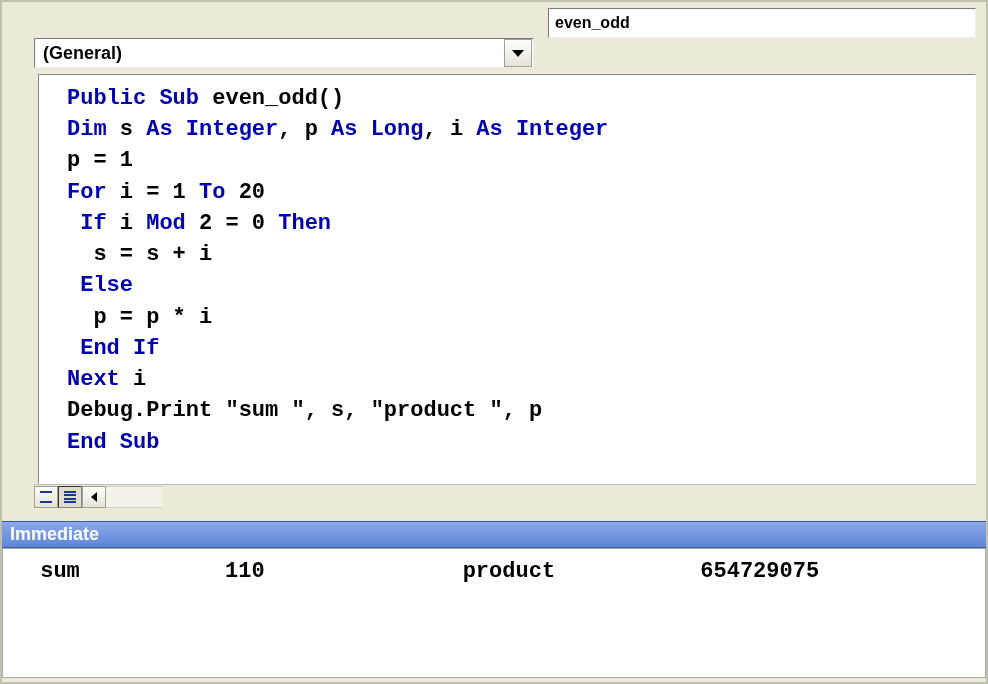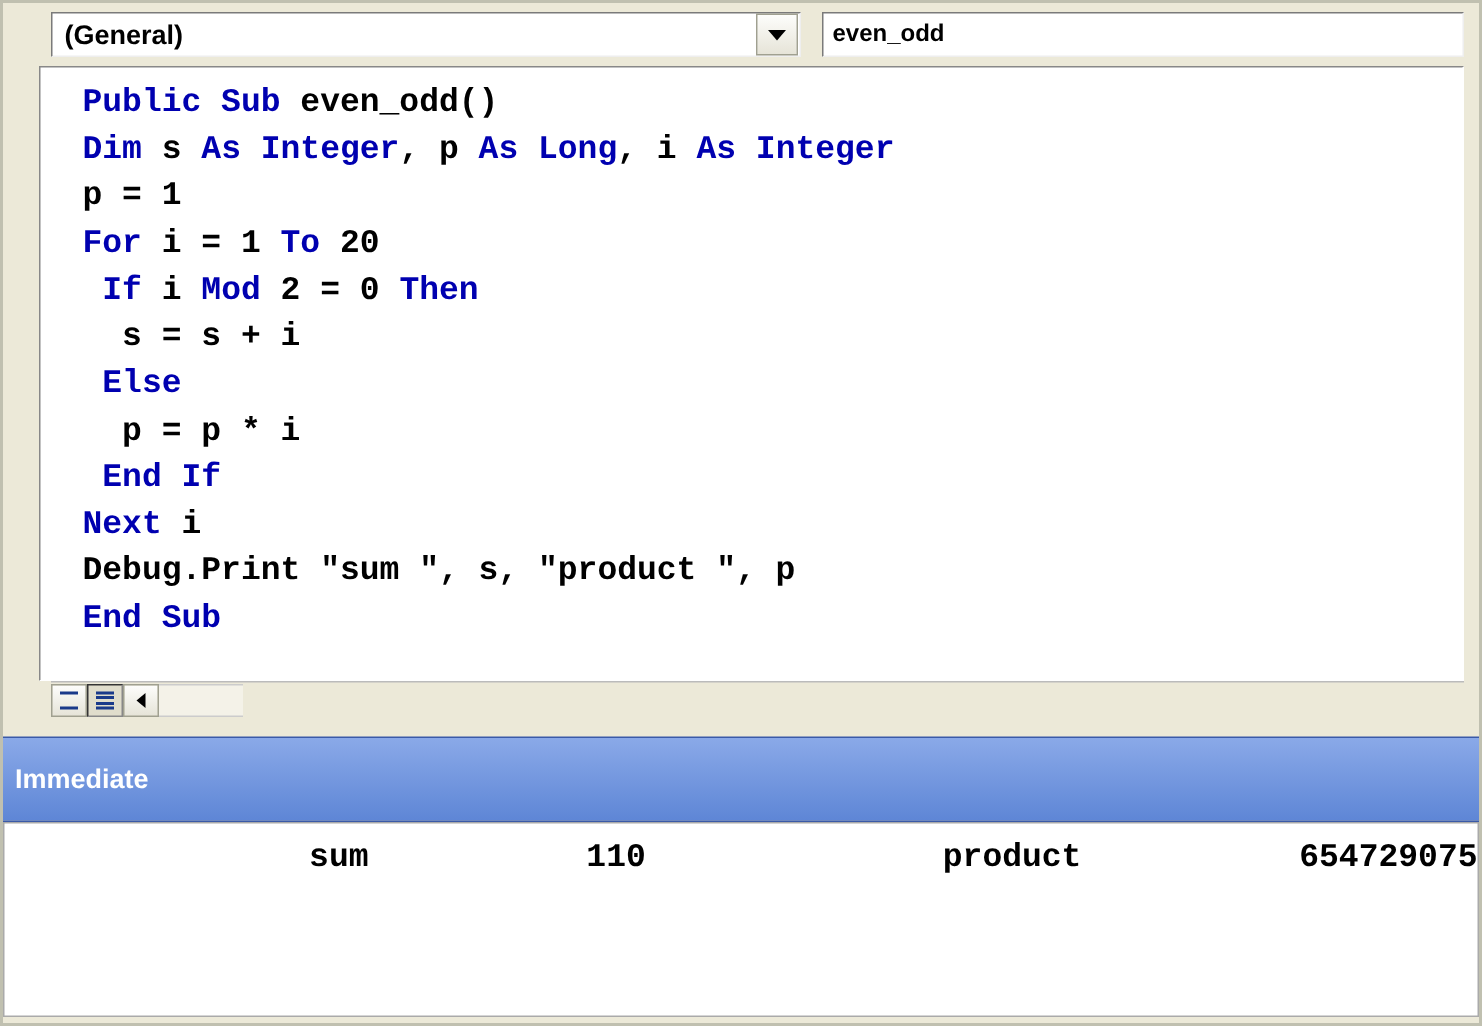--- a/index.html
+++ b/index.html
@@ -28,20 +28,21 @@
     display: flex;
     align-items: center;
     background: #fff;
     border-top: 1px solid #7a7a7a;
     border-left: 1px solid #7a7a7a;
     border-right: 1px solid #eee;
     border-bottom: 1px solid #eee;
     height: 30px;
     width: 500px;
     box-sizing: border-box;
+    margin-top: 30px;
   }
   .dropdown .label {
     flex: 1;
     padding-left: 8px;
     font-family: "Tahoma", "Arial", sans-serif;
     font-size: 18px;
     font-weight: bold;
     color: #000;
   }
   .dropdown .arrow-btn {
@@ -72,21 +73,21 @@
     height: 30px;
     box-sizing: border-box;
   }
   .proc-box .label {
     padding-left: 6px;
     font-family: "Tahoma","Arial",sans-serif;
     font-size: 16px;
     font-weight: bold;
   }
   .code-pane {
-    margin: 4px 10px 0 24px;
+    margin: 4px 10px 0 36px;
     background: #fff;
     border-top: 1px solid #888;
     border-left: 1px solid #888;
     border-right: 1px solid #fff;
     border-bottom: 1px solid #fff;
     height: 410px;
     box-sizing: border-box;
     overflow: hidden;
     position: relative;
   }
@@ -137,40 +138,39 @@
     width:12px;height:12px;display:flex;flex-direction:column;justify-content:space-between;
   }
   .lines-icon span{height:2px;background:#1a3a8a;display:block;}
 
   .immediate-title {
     background: linear-gradient(#8aa9e8, #5e86d6);
     color: #fff;
     font-family: "Tahoma","Arial",sans-serif;
     font-size: 18px;
     font-weight: bold;
-    padding: 17px 8px;
+    padding: 2px 8px;
     margin-top: 12px;
     border-top:1px solid #3a5aa8;
     border-bottom:1px solid #3a5aa8;
   }
   .immediate-pane {
     background: #fff;
     border: 1px solid #aaa;
     margin: 0;
     height: 130px;
     box-sizing: border-box;
     overflow: auto;
   }
   .immediate-line {
     font-family: "Courier New", monospace;
     font-size: 22px;
     font-weight: bold;
     white-space: pre;
     padding: 10px 0 0 24px;
-    text-align: right;
   }
 </style>
 </head>
 <body>
 
 <div class="outer">
 
   <div class="top-row">
     <div class="dropdown">
       <span class="label">(General)</span>

